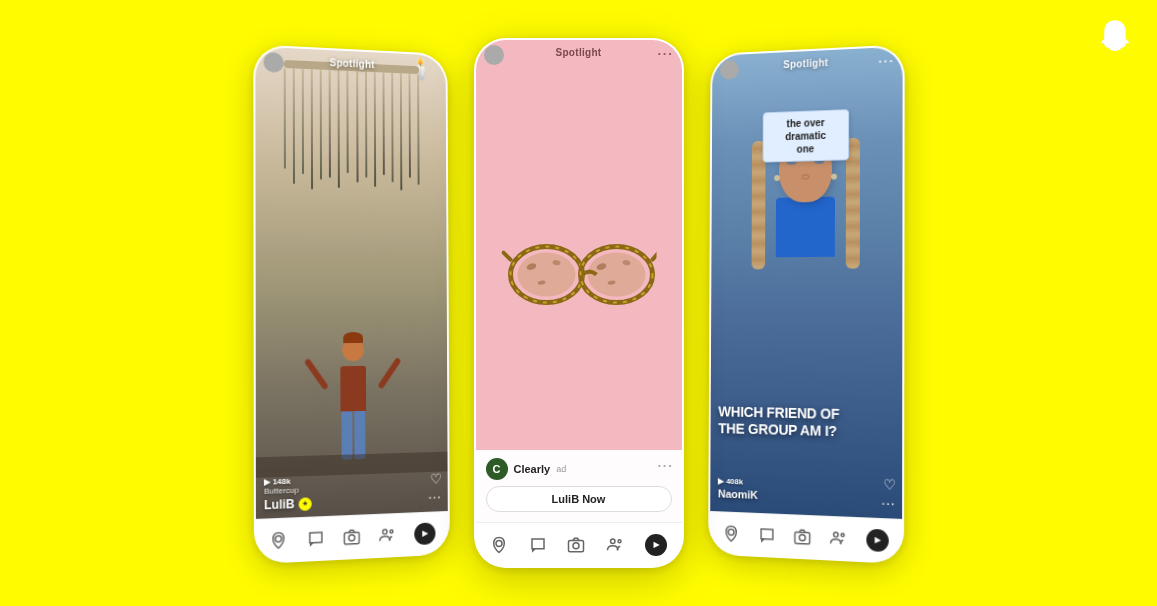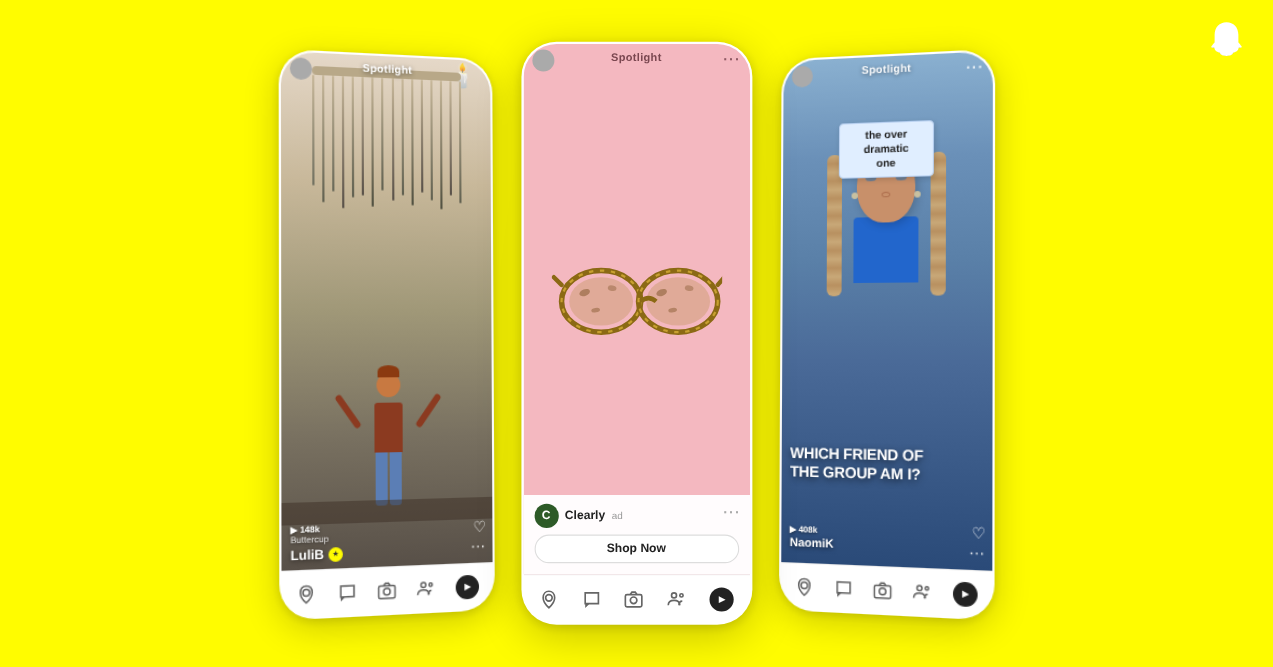--- a/index.html
+++ b/index.html
@@ -164,21 +164,21 @@
 
       <div style="position:absolute;bottom:0;left:0;right:0;background:rgba(255,255,255,0.96);padding:8px 10px 10px;">
         <div style="display:flex;align-items:center;gap:6px;margin-bottom:6px;">
           <div style="width:22px;height:22px;border-radius:50%;background:#2d5a27;display:flex;align-items:center;justify-content:center;color:#fff;font-size:11px;font-weight:700;">
             <span>C</span>
           </div>
           <span style="font-size:11px;font-weight:700;color:#222;">Clearly</span>
           <span style="font-size:9px;color:#999;">ad</span>
         </div>
         <button style="width:100%;background:#fff;border:1.5px solid #ddd;border-radius:20px;padding:6px;font-size:11px;font-weight:600;color:#222;cursor:pointer;">
-          <span>Shop Now</span>
+          <span>LuliB Now</span>
         </button>
         <div style="position:absolute;right:8px;top:8px;font-size:13px;color:#aaa;letter-spacing:1px;font-weight:700;">···</div>
       </div>
     </div>
 
     <div style="height:44px;background:rgba(255,255,255,0.97);display:flex;align-items:center;justify-content:space-around;padding:0 4px;border-top:1px solid rgba(0,0,0,0.07);">
       <div style="width:18px;height:18px;">
         <svg viewBox="0 0 24 24" fill="none" stroke="#666" stroke-width="2">
             <circle cx="12" cy="10" r="4"></circle>
             <path d="M12 2C8 2 5 5 5 10c0 6 7 12 7 12s7-6 7-12c0-5-3-8-7-8z"></path>

